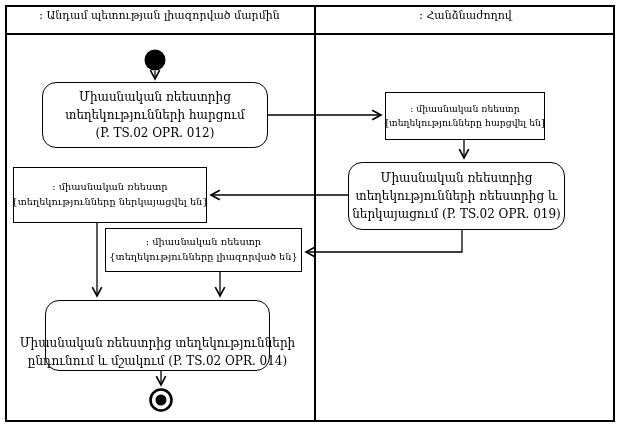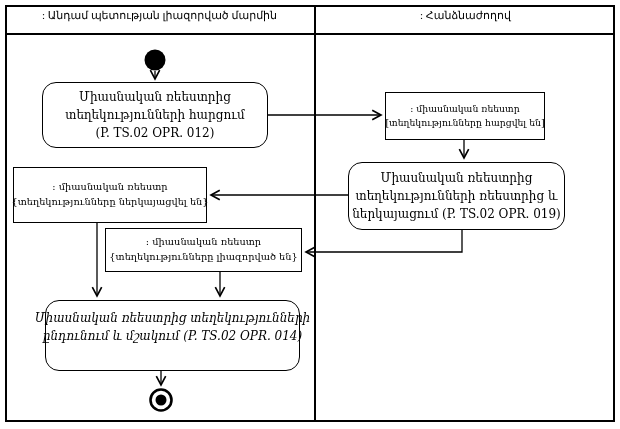--- a/index.html
+++ b/index.html
@@ -8,40 +8,40 @@
     font-family:"DejaVu Serif","DejaVu Sans",serif; color:#000; overflow:hidden;
   }
   .frame {
     position:absolute; left:5px; top:5px; width:610px; height:417px;
     border:2px solid #000; box-sizing:border-box;
   }
   .lane-divider { position:absolute; left:314px; top:5px; width:2px; height:417px; background:#000; }
   .header-line  { position:absolute; left:5px; top:33px; width:610px; height:2px; background:#000; }
   .lane-title {
     position:absolute; top:6px; height:19px; display:flex; align-items:center; justify-content:center;
-    font-size:11px; white-space:nowrap;font-family:Liberation Serif, serif;
+    font-size:11px; white-space:nowrap;
   }
   .lane-title.left  { left:5px;  width:309px; }
   .lane-title.right { left:316px; width:299px; }
 
   .node {
     position:absolute; box-sizing:border-box; border:1.5px solid #000; background:#fff;
     display:flex; flex-direction:column; align-items:center; justify-content:center;
     text-align:center; line-height:1.5; font-size:12px;
   }
   .node span { white-space:nowrap; }
   .activity { border-radius:14px; }
   .object-node { font-size:9.8px; }
 
   #activity1 { left:42px;  top:82px;  width:226px; height:66px; }
   #object1   { left:385px; top:92px;  width:160px; height:48px; font-size:9.3px; }
   #activity2 { left:348px; top:162px; width:217px; height:68px; }
   #object2   { left:13px;  top:167px; width:194px; height:56px; }
   #object3   { left:105px; top:228px; width:197px; height:44px; }
-  #activity3 { left:45px;  top:300px; width:255px; height:71px; justify-content:flex-start; padding-top:8px;font-style:italic; }
+  #activity3 { left:45px;  top:300px; width:225px; height:71px; justify-content:flex-end; padding-top:8px; }
 
   svg.overlay { position:absolute; left:0; top:0; pointer-events:none; }
 </style>
 </head>
 <body>
 
 <div class="canvas">
 
   <div class="frame"></div>
   <div class="lane-divider"></div>

